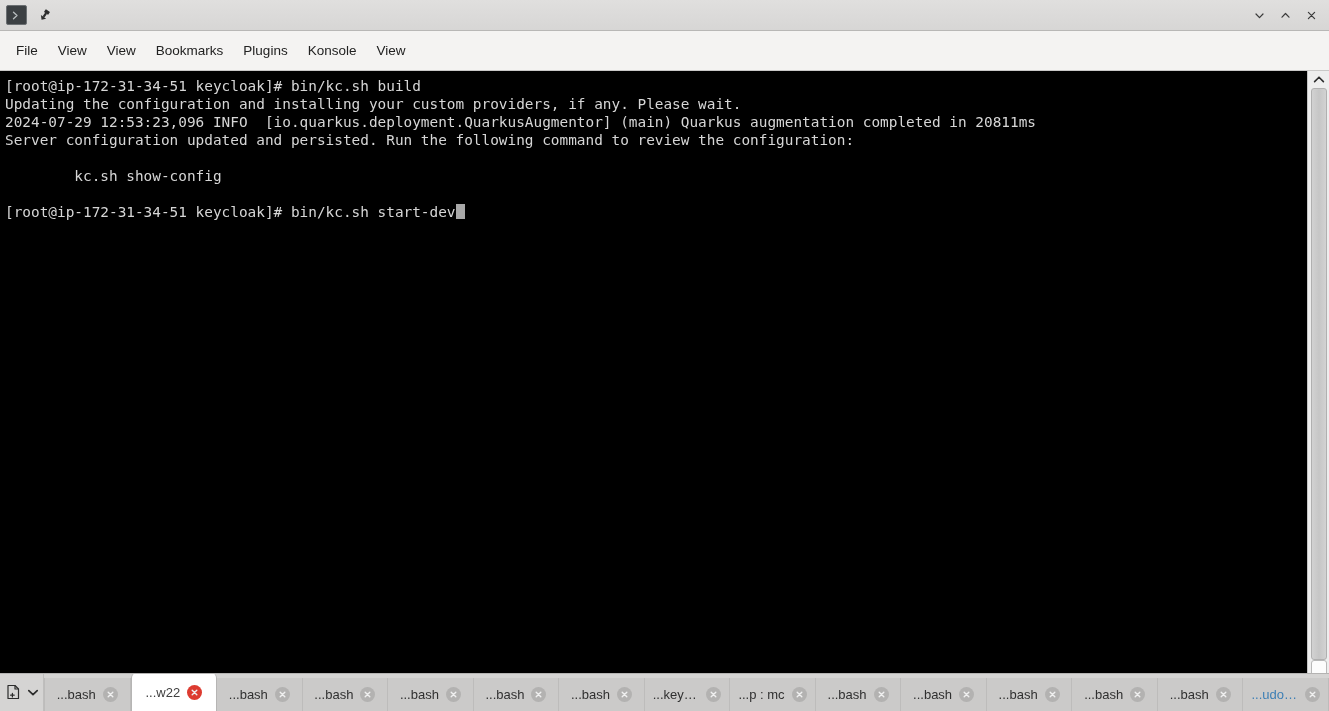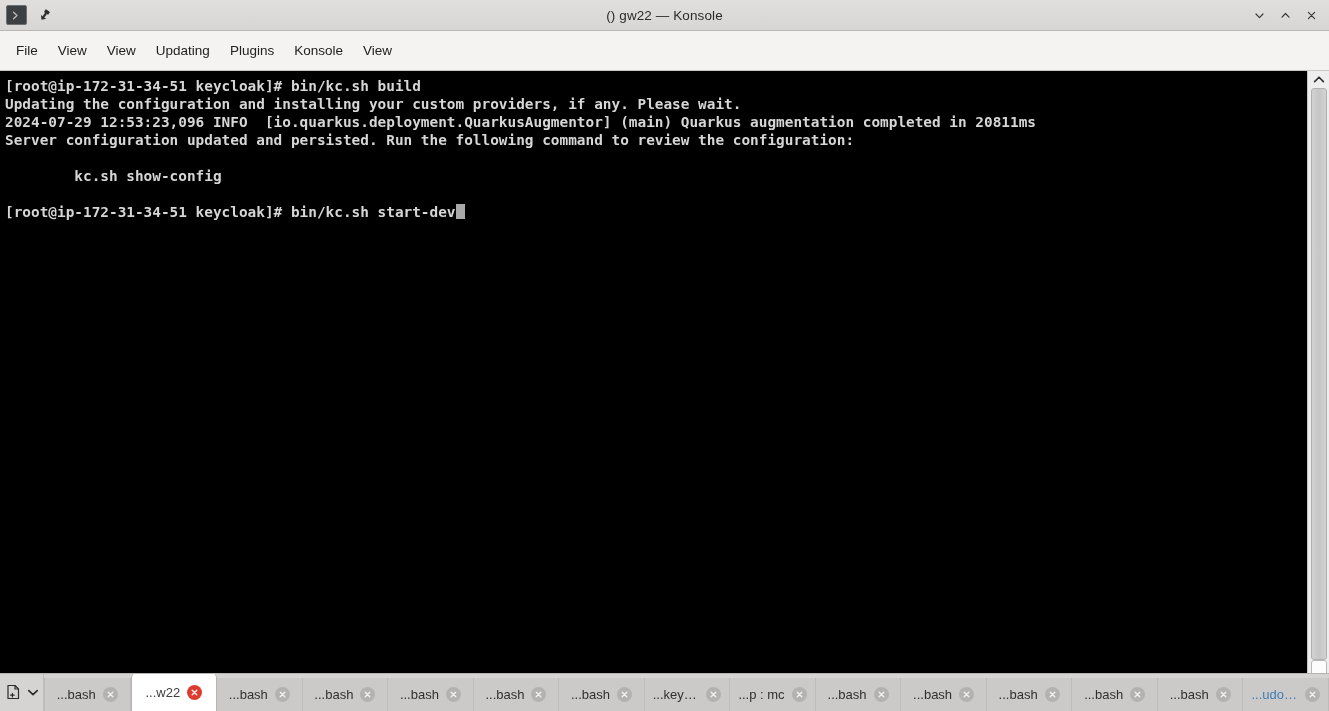--- a/index.html
+++ b/index.html
@@ -126,21 +126,20 @@
     background: #000000;
     color: #d6d6d6;
     font-family: "DejaVu Sans Mono", "Liberation Mono", monospace;
     font-size: 14.4px;
     line-height: 18px;
     padding: 6px 0 0 5px;
     box-sizing: border-box;
     white-space: pre;
     overflow: hidden;
     letter-spacing: 0px;
-    font-weight: bold;
   }
   .term-line {
     height: 18px;
     white-space: pre;
   }
   .cursor-block {
     display: inline-block;
     width: 9px;
     height: 15px;
     background: #a8a8a8;
@@ -310,21 +309,20 @@
       <div class="pin-icon">
         <svg width="15" height="15" viewBox="0 0 15 15">
           <g transform="rotate(35 7.5 7.5)">
             <rect x="5" y="1.5" width="5" height="3.4" rx="0.5" fill="#2c2c2c"></rect>
             <rect x="6.4" y="4.6" width="2.2" height="4.6" fill="#2c2c2c"></rect>
             <path d="M4.3 9.2 L10.7 9.2 L7.5 12.6 Z" fill="#2c2c2c"></path>
           </g>
         </svg>
       </div>
     </div>
-    <div class="titlebar-title">() gw22 — Konsole</div>
     <div class="titlebar-controls">
       <div class="winbtn">
         <svg width="13" height="13" viewBox="0 0 13 13">
           <path d="M3 5 L6.5 8.7 L10 5" fill="none" stroke="#3a3a3a" stroke-width="1.2" stroke-linecap="round" stroke-linejoin="round"></path>
         </svg>
       </div>
       <div class="winbtn">
         <svg width="13" height="13" viewBox="0 0 13 13">
           <path d="M3 8.2 L6.5 4.5 L10 8.2" fill="none" stroke="#3a3a3a" stroke-width="1.2" stroke-linecap="round" stroke-linejoin="round"></path>
         </svg>
@@ -334,21 +332,21 @@
           <path d="M3.4 3.4 L9.6 9.6 M9.6 3.4 L3.4 9.6" fill="none" stroke="#3a3a3a" stroke-width="1.2" stroke-linecap="round"></path>
         </svg>
       </div>
     </div>
   </div>
 
   <div class="menubar">
     <div class="menu-item">File</div>
     <div class="menu-item">View</div>
     <div class="menu-item">View</div>
-    <div class="menu-item">Updating</div>
+    <div class="menu-item">Bookmarks</div>
     <div class="menu-item">Plugins</div>
     <div class="menu-item">Konsole</div>
     <div class="menu-item">View</div>
   </div>
 
   <div class="terminal-wrap">
     <div class="terminal" id="terminal-output"><div class="term-line">[root@ip-172-31-34-51 keycloak]# bin/kc.sh build</div><div class="term-line">Updating the configuration and installing your custom providers, if any. Please wait.</div><div class="term-line">2024-07-29 12:53:23,096 INFO  [io.quarkus.deployment.QuarkusAugmentor] (main) Quarkus augmentation completed in 20811ms</div><div class="term-line">Server configuration updated and persisted. Run the following command to review the configuration:</div><div class="term-line">&nbsp;</div><div class="term-line">        kc.sh show-config</div><div class="term-line">&nbsp;</div><div class="term-line"><span>[root@ip-172-31-34-51 keycloak]# bin/kc.sh start-dev</span><span class="cursor-block"></span></div></div>
 
     <div class="scrollbar">
       <div class="sb-arrow">

